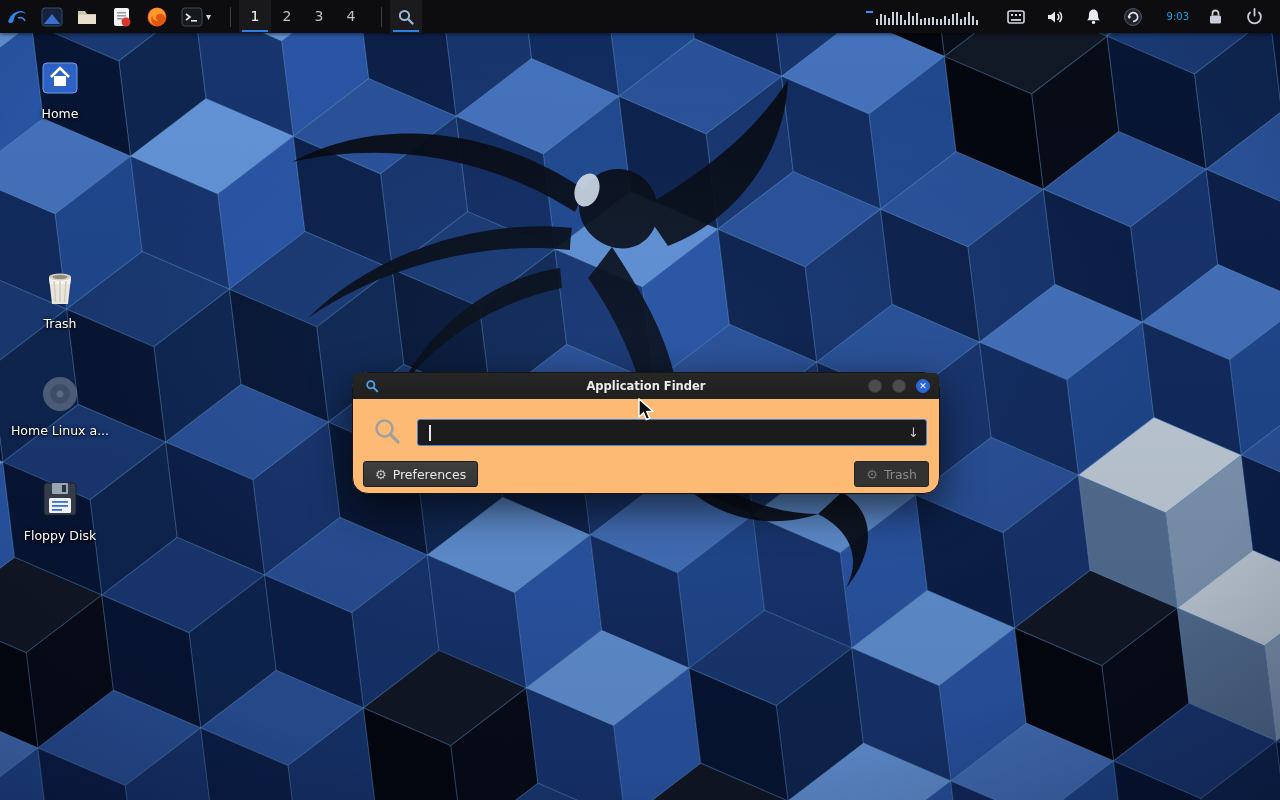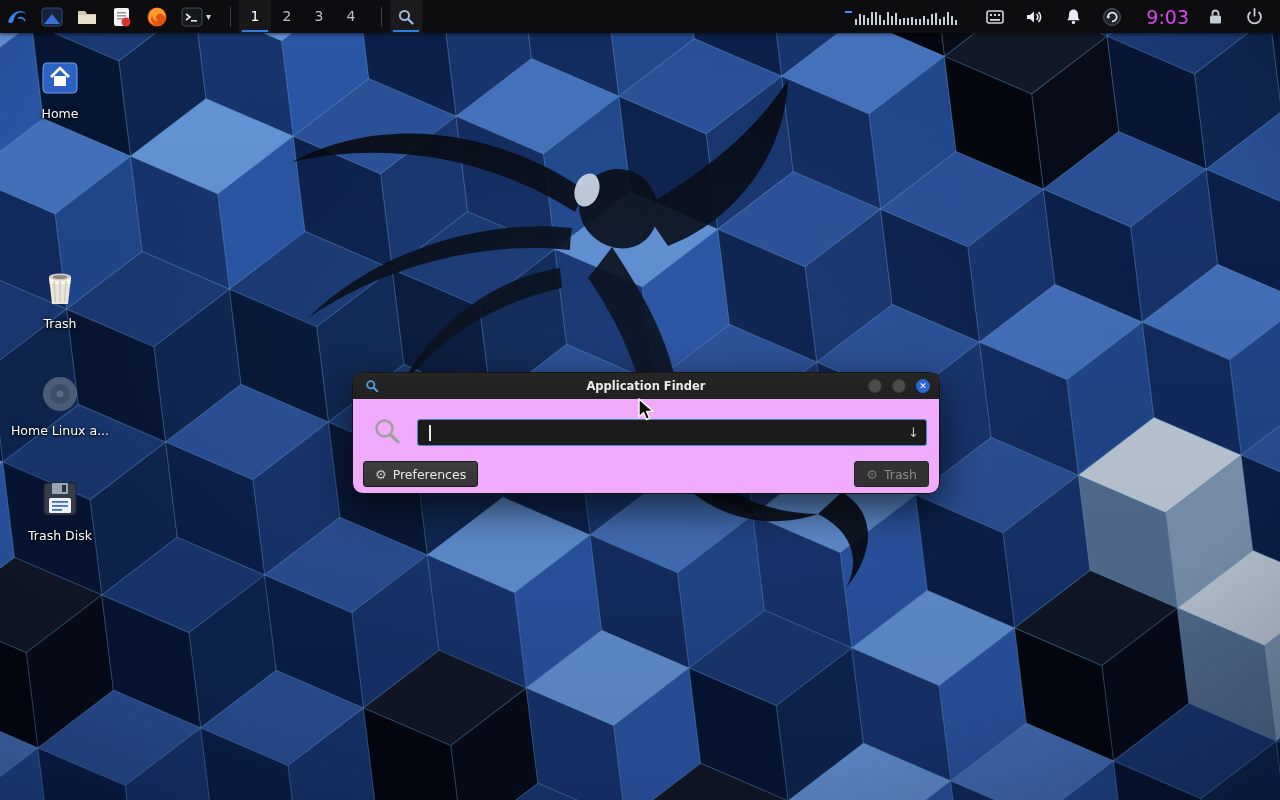--- a/index.html
+++ b/index.html
@@ -26,30 +26,30 @@
   .ws.active::after{content:'';position:absolute;left:3px;right:3px;bottom:1px;height:2px;background:#2f7fe0;}
   .taskbtn{width:32px;height:33px;position:relative;display:flex;align-items:center;justify-content:center;
     background:rgba(255,255,255,0.06);}
   .taskbtn::after{content:'';position:absolute;left:3px;right:3px;bottom:1px;height:2px;background:#2f7fe0;}
   .pspacer{flex:1;}
   .monitor{display:flex;align-items:flex-end;gap:2px;height:16px;margin-right:26px;}
   .monitor .tick{width:2px;background:rgba(235,243,255,0.85);}
   .mon-dash{width:7px;height:2px;background:#3f8cff;margin:0 3px 10px 0;}
   .tray{display:flex;align-items:center;gap:15px;margin-right:12px;}
   .tray .pic{margin:0;}
-  .clock{color:#d946ef;font-size:19px;margin:0 14px 0 10px;}
+  .clock{color:#0ea5e9;font-size:10px;margin:0 14px 0 10px;}
 
   
   .dicon{position:absolute;left:10px;width:100px;text-align:center;z-index:5;cursor:default;}
   .dicon .dimg{height:48px;display:flex;align-items:center;justify-content:center;}
   .dicon .dlabel{margin-top:5px;font-size:12.5px;color:#ffffff;text-shadow:0 1px 2px #000,0 0 4px rgba(0,0,0,.9);}
 
   
   .finder{position:absolute;left:352px;top:372px;width:586px;height:120px;z-index:20;
-    background:#f0abfc;border:1px solid #151515;border-radius:11px;
+    background:#fdba74;border:1px solid #151515;border-radius:16px;
     box-shadow:0 14px 40px rgba(0,0,0,0.65);}
   .titlebar{position:relative;height:26px;background:linear-gradient(#262626,#202020);
     border-radius:5px 5px 0 0;display:flex;align-items:center;justify-content:center;}
   .title-icon{position:absolute;left:12px;top:6px;}
   .wtitle{font-size:11.5px;font-weight:bold;color:#ececec;}
   .winbtns{position:absolute;right:9px;top:6px;display:flex;gap:10px;align-items:center;}
   .wbtn{width:14px;height:14px;border-radius:50%;background:#4c4c4c;border:1px solid #3a3a3a;box-sizing:border-box;}
   .wbtn.close{background:#2b66d8;border-color:#2b66d8;color:#fff;font-size:9px;line-height:12px;
     text-align:center;font-weight:bold;}
   .f-search-icon{position:absolute;left:19px;top:43px;}
@@ -829,21 +829,21 @@
       <svg width="44" height="44" viewBox="0 0 44 44">
         <rect x="6" y="6" width="32" height="32" rx="3" fill="#343c49" stroke="#1c2129"></rect>
         <rect x="14" y="6" width="16" height="11" rx="1" fill="#9aa5b4"></rect>
         <rect x="24" y="8" width="4" height="7" fill="#2a303b"></rect>
         <rect x="11" y="21" width="22" height="15" rx="1.5" fill="#eef1f5"></rect>
         <rect x="14" y="24" width="16" height="1.8" fill="#3b6fd0"></rect>
         <rect x="14" y="28" width="16" height="1.8" fill="#3b6fd0"></rect>
         <rect x="14" y="32" width="10" height="1.8" fill="#3b6fd0"></rect>
       </svg>
     </div>
-    <div class="dlabel">Trash Disk</div>
+    <div class="dlabel">Floppy Disk</div>
   </div>
 
   <div class="finder">
     <div class="titlebar">
       <svg class="title-icon" width="14" height="14" viewBox="0 0 14 14">
         <circle cx="5.8" cy="5.8" r="3.6" fill="none" stroke="#4aa3e8" stroke-width="1.8"></circle>
         <line x1="8.6" y1="8.6" x2="12.2" y2="12.2" stroke="#4aa3e8" stroke-width="2" stroke-linecap="round"></line>
       </svg>
       <div class="wtitle">Application Finder</div>
       <div class="winbtns">

